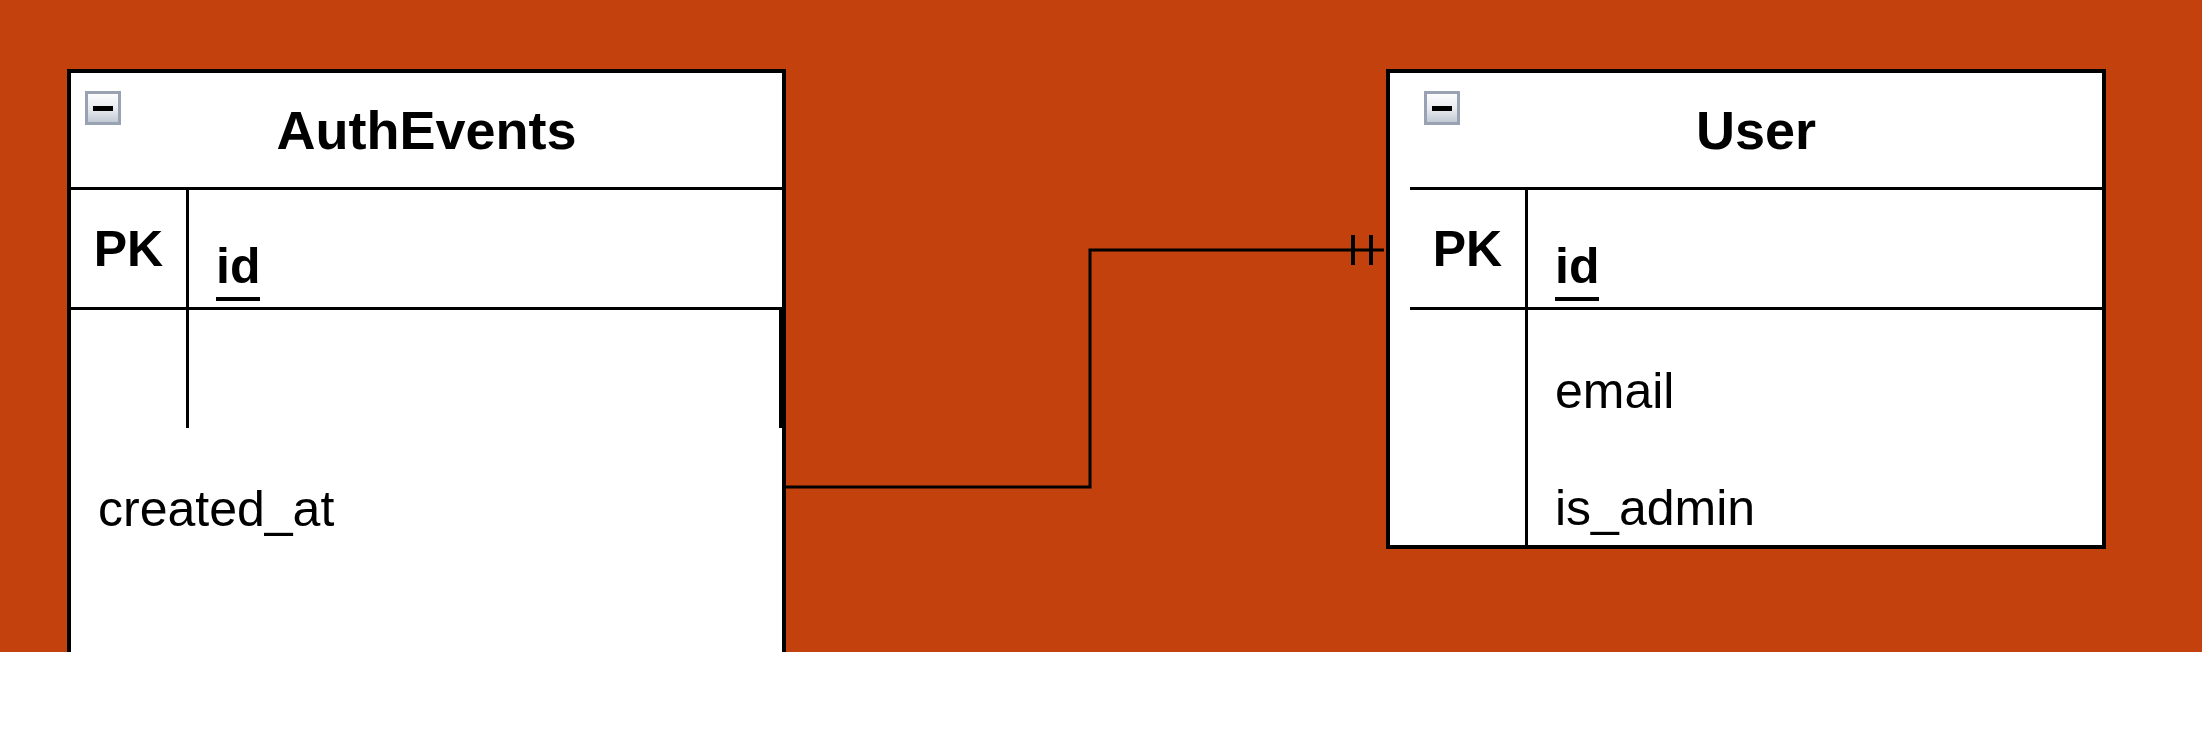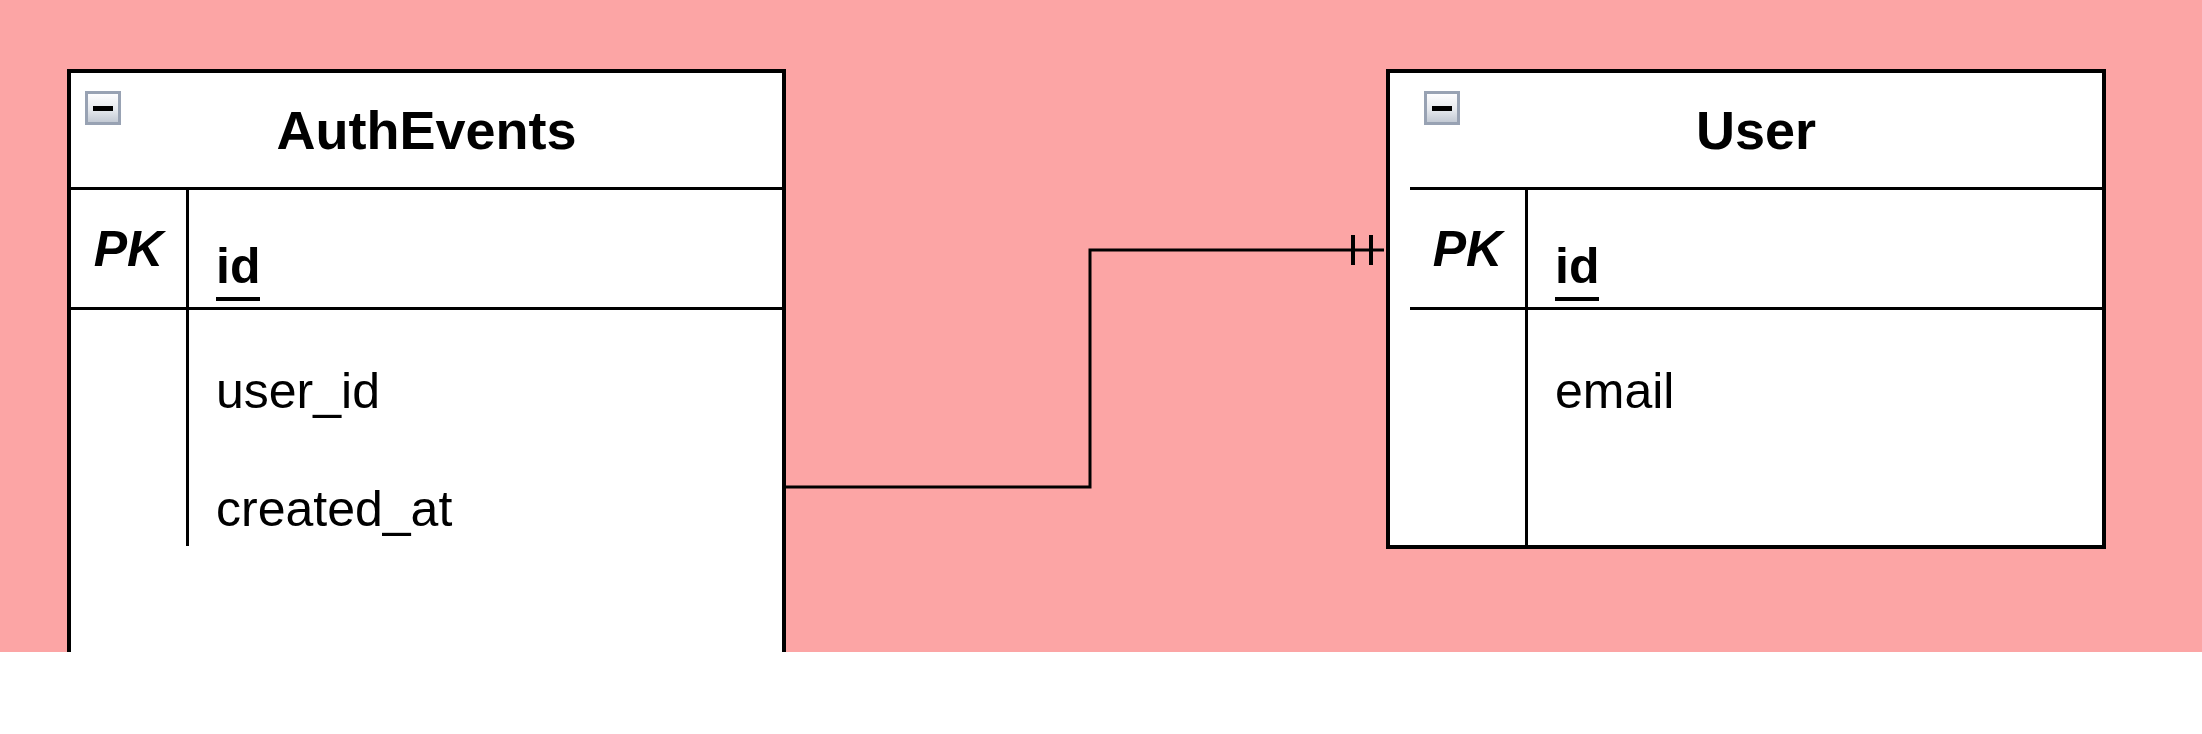--- a/index.html
+++ b/index.html
@@ -5,21 +5,21 @@
   html, body {
     margin: 0;
     padding: 0;
     background: #ffffff;
     font-family: "Liberation Sans", sans-serif;
   }
   #canvas {
     position: relative;
     width: 2202px;
     height: 652px;
-    background: #fca5a5;
+    background: #c2410c;
     overflow: hidden;
   }
   
   .er-table {
     position: absolute;
     box-sizing: border-box;
     background: #ffffff;
     border: 4px solid #000000;
     display: grid;
     grid-template-columns: 118px 1fr;
@@ -67,21 +67,21 @@
     background: #000000;
   }
   .key-cell {
     border-right: 3px solid #000000;
     display: flex;
     align-items: center;
     justify-content: center;
     font-size: 50px;
     color: #000000;
   }
-  .key-cell.pk { font-weight: 700; border-bottom: 3px solid #000000; font-style: italic; }
+  .key-cell.pk { font-weight: 700; border-bottom: 3px solid #000000; }
   .key-cell.fk { font-weight: 400; }
   .val-cell {
     display: flex;
     align-items: center;
     padding-left: 27px;
     font-size: 50px;
     color: #000000;
     margin-top: 44px;
   }
   .val-cell.pk { font-weight: 700; border-bottom: 3px solid #000000; }
@@ -124,23 +124,20 @@
       <span>PK</span>
     </div>
     <div class="val-cell pk">
       <span class="underlined">id</span>
     </div>
 
     <div class="key-cell">
       <span></span>
     </div>
 
-    <div class="val-cell">
-      <span>user_id</span>
-    </div>
 
     <div class="key-cell">
       <span></span>
     </div>
     <div class="val-cell">
       <span>created_at</span>
     </div>
   </div>
 
   <div class="er-table" id="table-user">
@@ -161,15 +158,18 @@
     <div class="key-cell">
       <span></span>
     </div>
     <div class="val-cell">
       <span>email</span>
     </div>
 
     <div class="key-cell">
       <span></span>
     </div>
+    <div class="val-cell">
+      <span>is_admin</span>
+    </div>
   </div>
 
 </div>
 
 </body></html>

